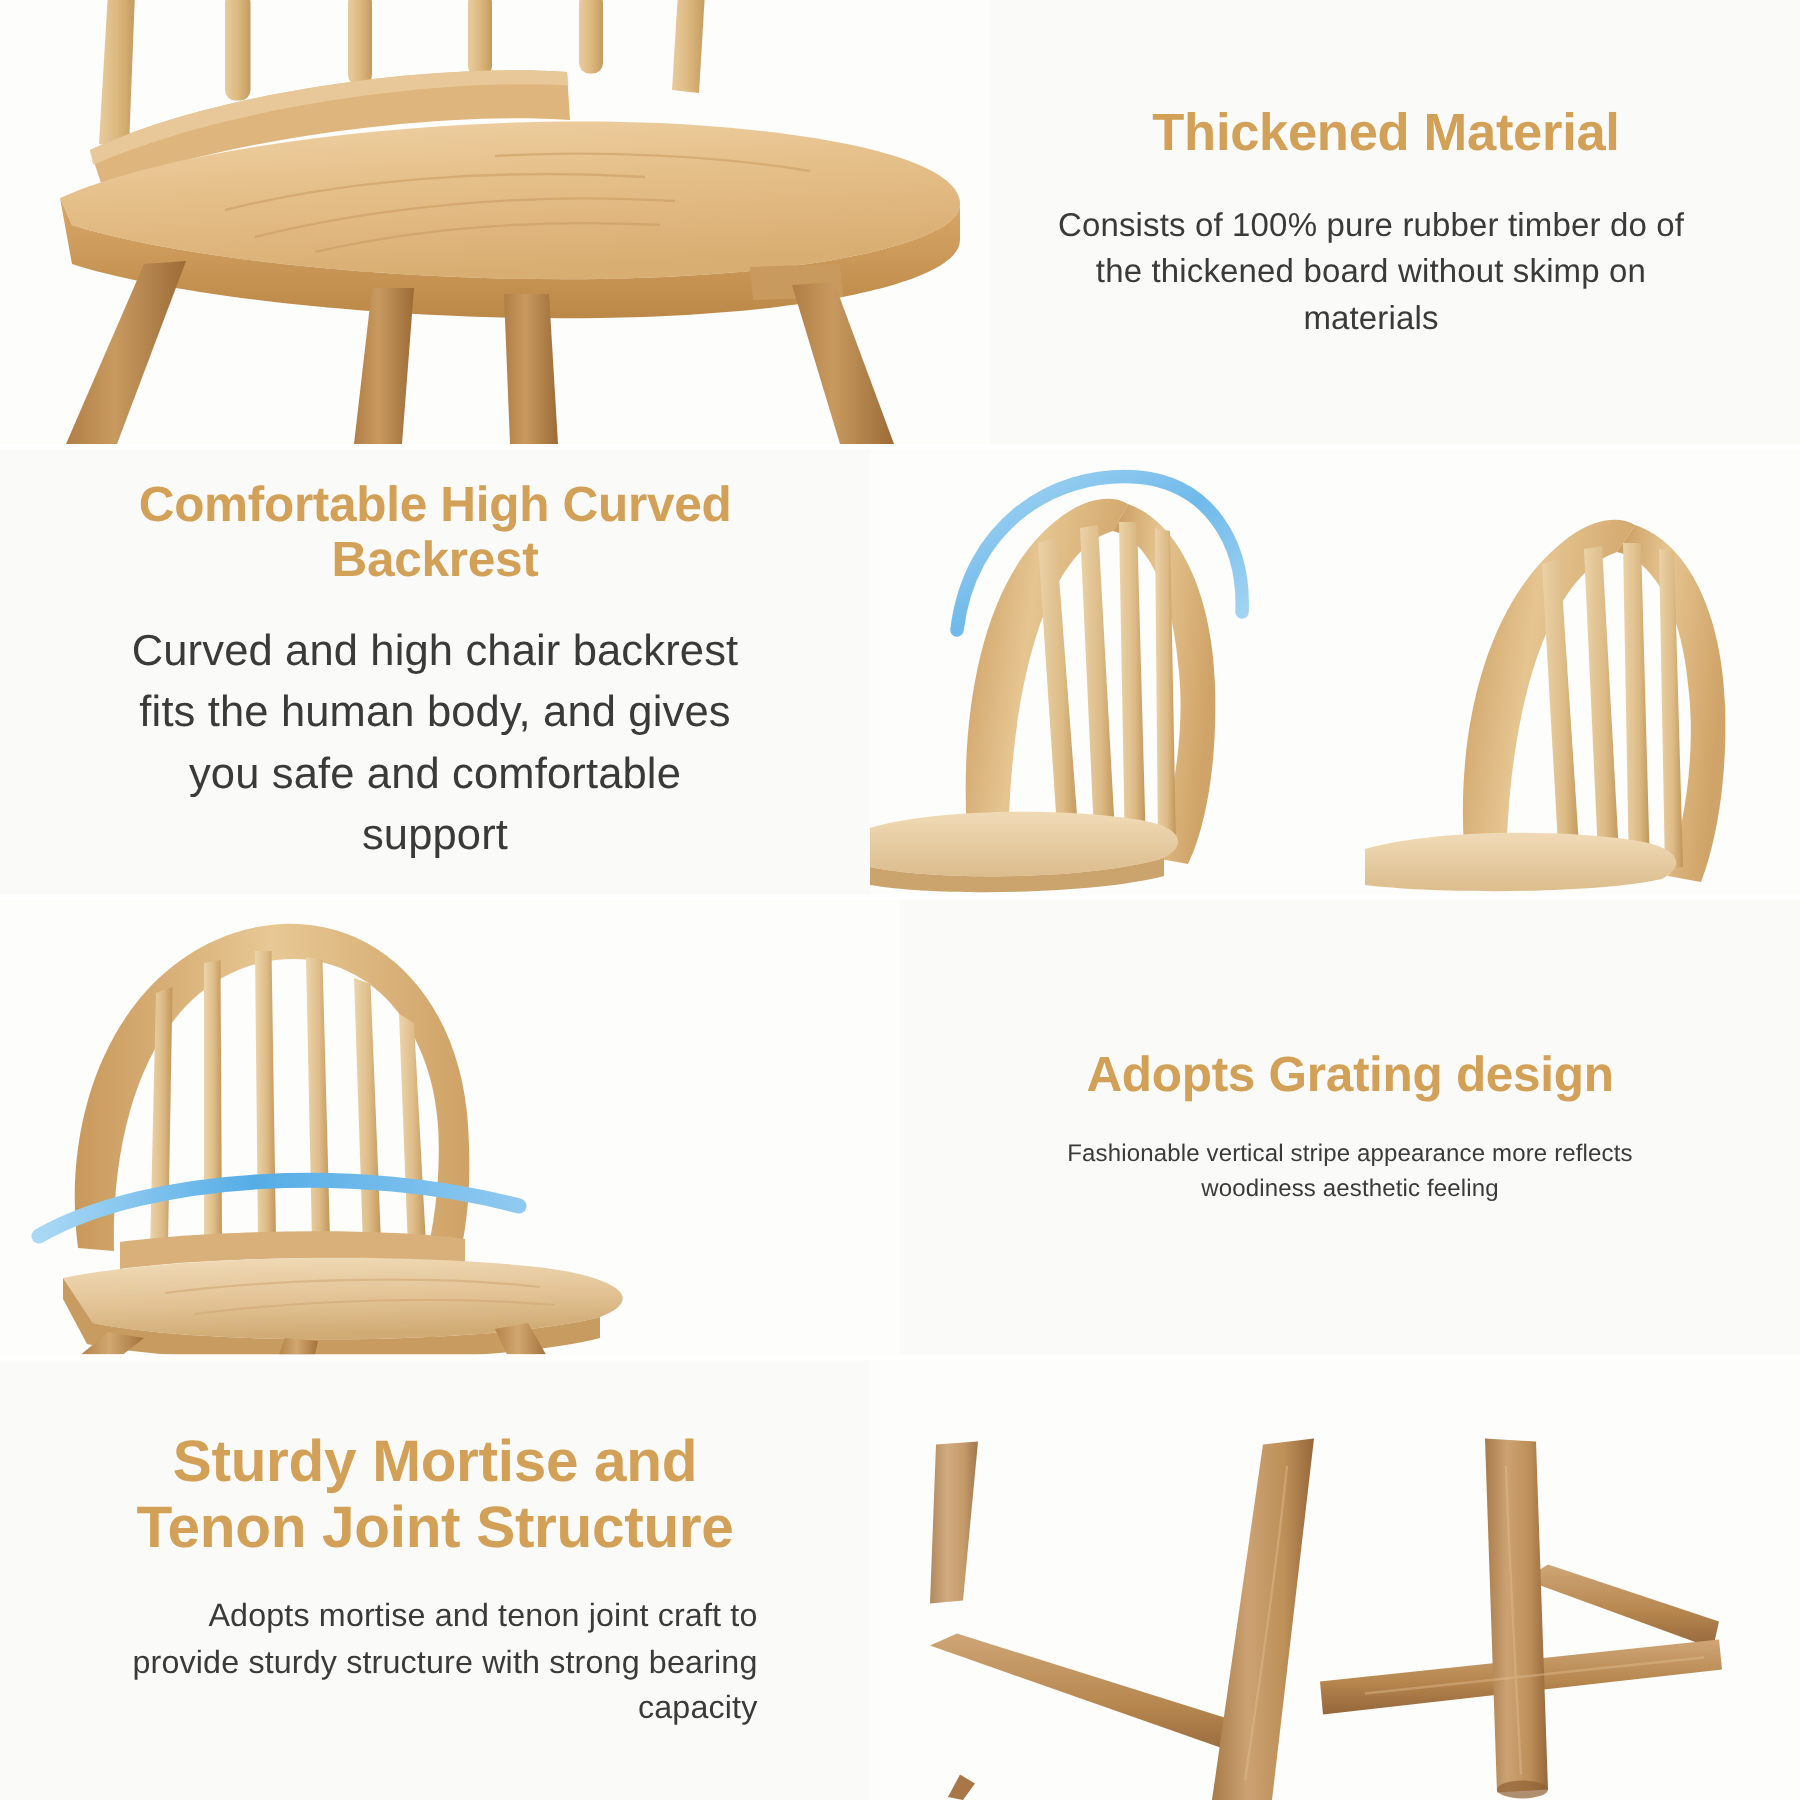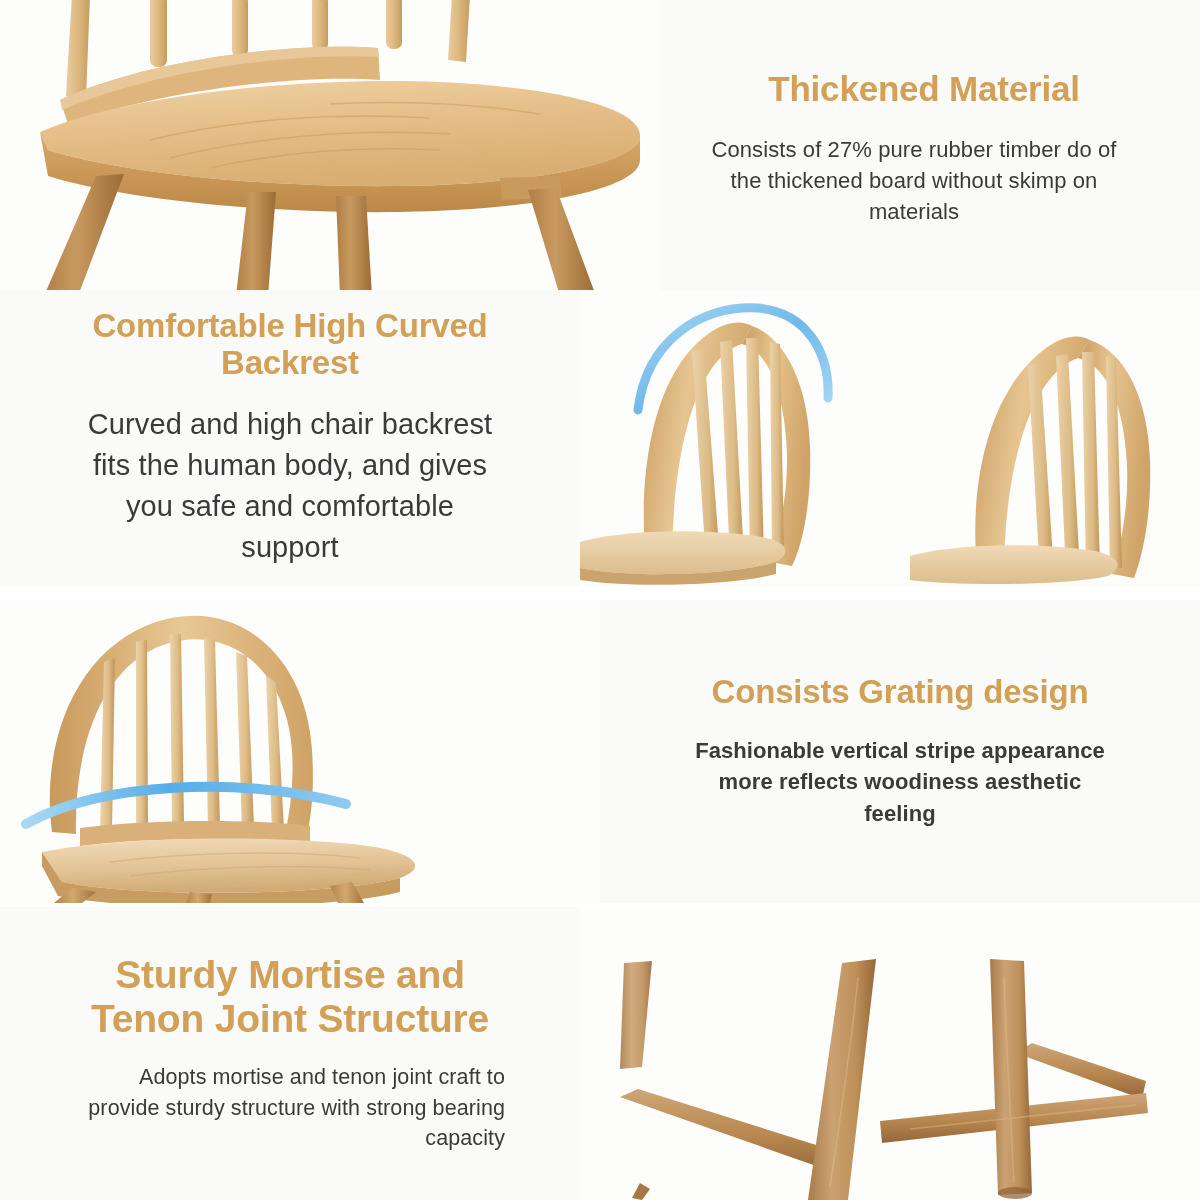--- a/index.html
+++ b/index.html
@@ -55,35 +55,35 @@
   }
   .body-copy {
     color:#3A3A3A;
     font-weight:400;
     line-height:1.42;
     letter-spacing:0.1px;
   }
 
   
   #panel-1 { top:0px;    height:296px; }
-  #panel-2 { top:290px;  height:296px; }
+  #panel-2 { top:300px;  height:296px; }
   #panel-3 { top:600px;  height:303px; }
   #panel-4 { top:907px;  height:293px; }
 
   #panel-1 .copy { flex:0 0 540px; padding-right:46px; }
   #panel-1 .headline { font-size:35px; margin-bottom:26px;margin-left:20px; }
   #panel-1 .body-copy { font-size:22px; max-width:430px; }
 
   #panel-2 .copy { flex:0 0 580px; }
   #panel-2 .headline { font-size:33px; margin-bottom:22px; max-width:470px; }
   #panel-2 .body-copy { font-size:29px; max-width:430px; }
 
   #panel-3 .copy { flex:0 0 600px; }
   #panel-3 .headline { font-size:33px; margin-bottom:24px; }
-  #panel-3 .body-copy { font-size:22px; max-width:430px;font-weight:bold; }
+  #panel-3 .body-copy { font-size:16px; max-width:430px; }
 
   #panel-4 .copy { flex:0 0 580px; }
   #panel-4 .headline { font-size:39px; margin-bottom:22px; max-width:460px; }
   #panel-4 .body-copy { font-size:21.5px; max-width:430px;text-align:right; }
 
   .media-1 { flex:0 0 660px; }
   .media-2 { flex:0 0 620px; }
   .media-3 { flex:0 0 600px; }
   .media-4 { flex:0 0 620px; }
 
@@ -158,21 +158,21 @@
           <path d="M96 176 L124 174 L78 296 L44 296 Z" fill="url(#legG)"></path>
           <path d="M248 192 L276 192 L268 296 L236 296 Z" fill="url(#legG)"></path>
           <path d="M336 196 L366 196 L372 296 L340 296 Z" fill="url(#legG)"></path>
           <path d="M528 190 L556 188 L596 296 L560 296 Z" fill="url(#legG)"></path>
         </g>
       </svg>
     </div>
 
     <div class="copy">
       <h2 class="headline">Thickened Material</h2>
-      <p class="body-copy">Consists of 27% pure rubber timber do of the thickened board without skimp on materials</p>
+      <p class="body-copy">Consists of 100% pure rubber timber do of the thickened board without skimp on materials</p>
     </div>
   </section>
 
   <section class="panel reverse" id="panel-2">
 
     <div class="media media-2">
       <svg width="620" height="296" viewBox="0 0 620 296">
         <defs>
           <linearGradient id="bowG" x1="0" y1="0" x2="1" y2="0.3">
             <stop offset="0%" stop-color="#C99A5E"></stop>
@@ -302,21 +302,21 @@
 
         <g>
           <path d="M72 288 L96 292 L82 303 L54 303 Z" fill="url(#legG3)"></path>
           <path d="M190 292 L212 294 L210 303 L186 303 Z" fill="url(#legG3)"></path>
           <path d="M330 286 L352 282 L364 303 L338 303 Z" fill="url(#legG3)"></path>
         </g>
       </svg>
     </div>
 
     <div class="copy">
-      <h2 class="headline">Consists Grating design</h2>
+      <h2 class="headline">Adopts Grating design</h2>
       <p class="body-copy">Fashionable vertical stripe appearance more reflects woodiness aesthetic feeling</p>
     </div>
   </section>
 
   <section class="panel reverse" id="panel-4">
 
     <div class="media media-4">
       <svg width="620" height="293" viewBox="0 0 620 293">
         <defs>
           <linearGradient id="legG4" x1="0" y1="0" x2="1" y2="0">

